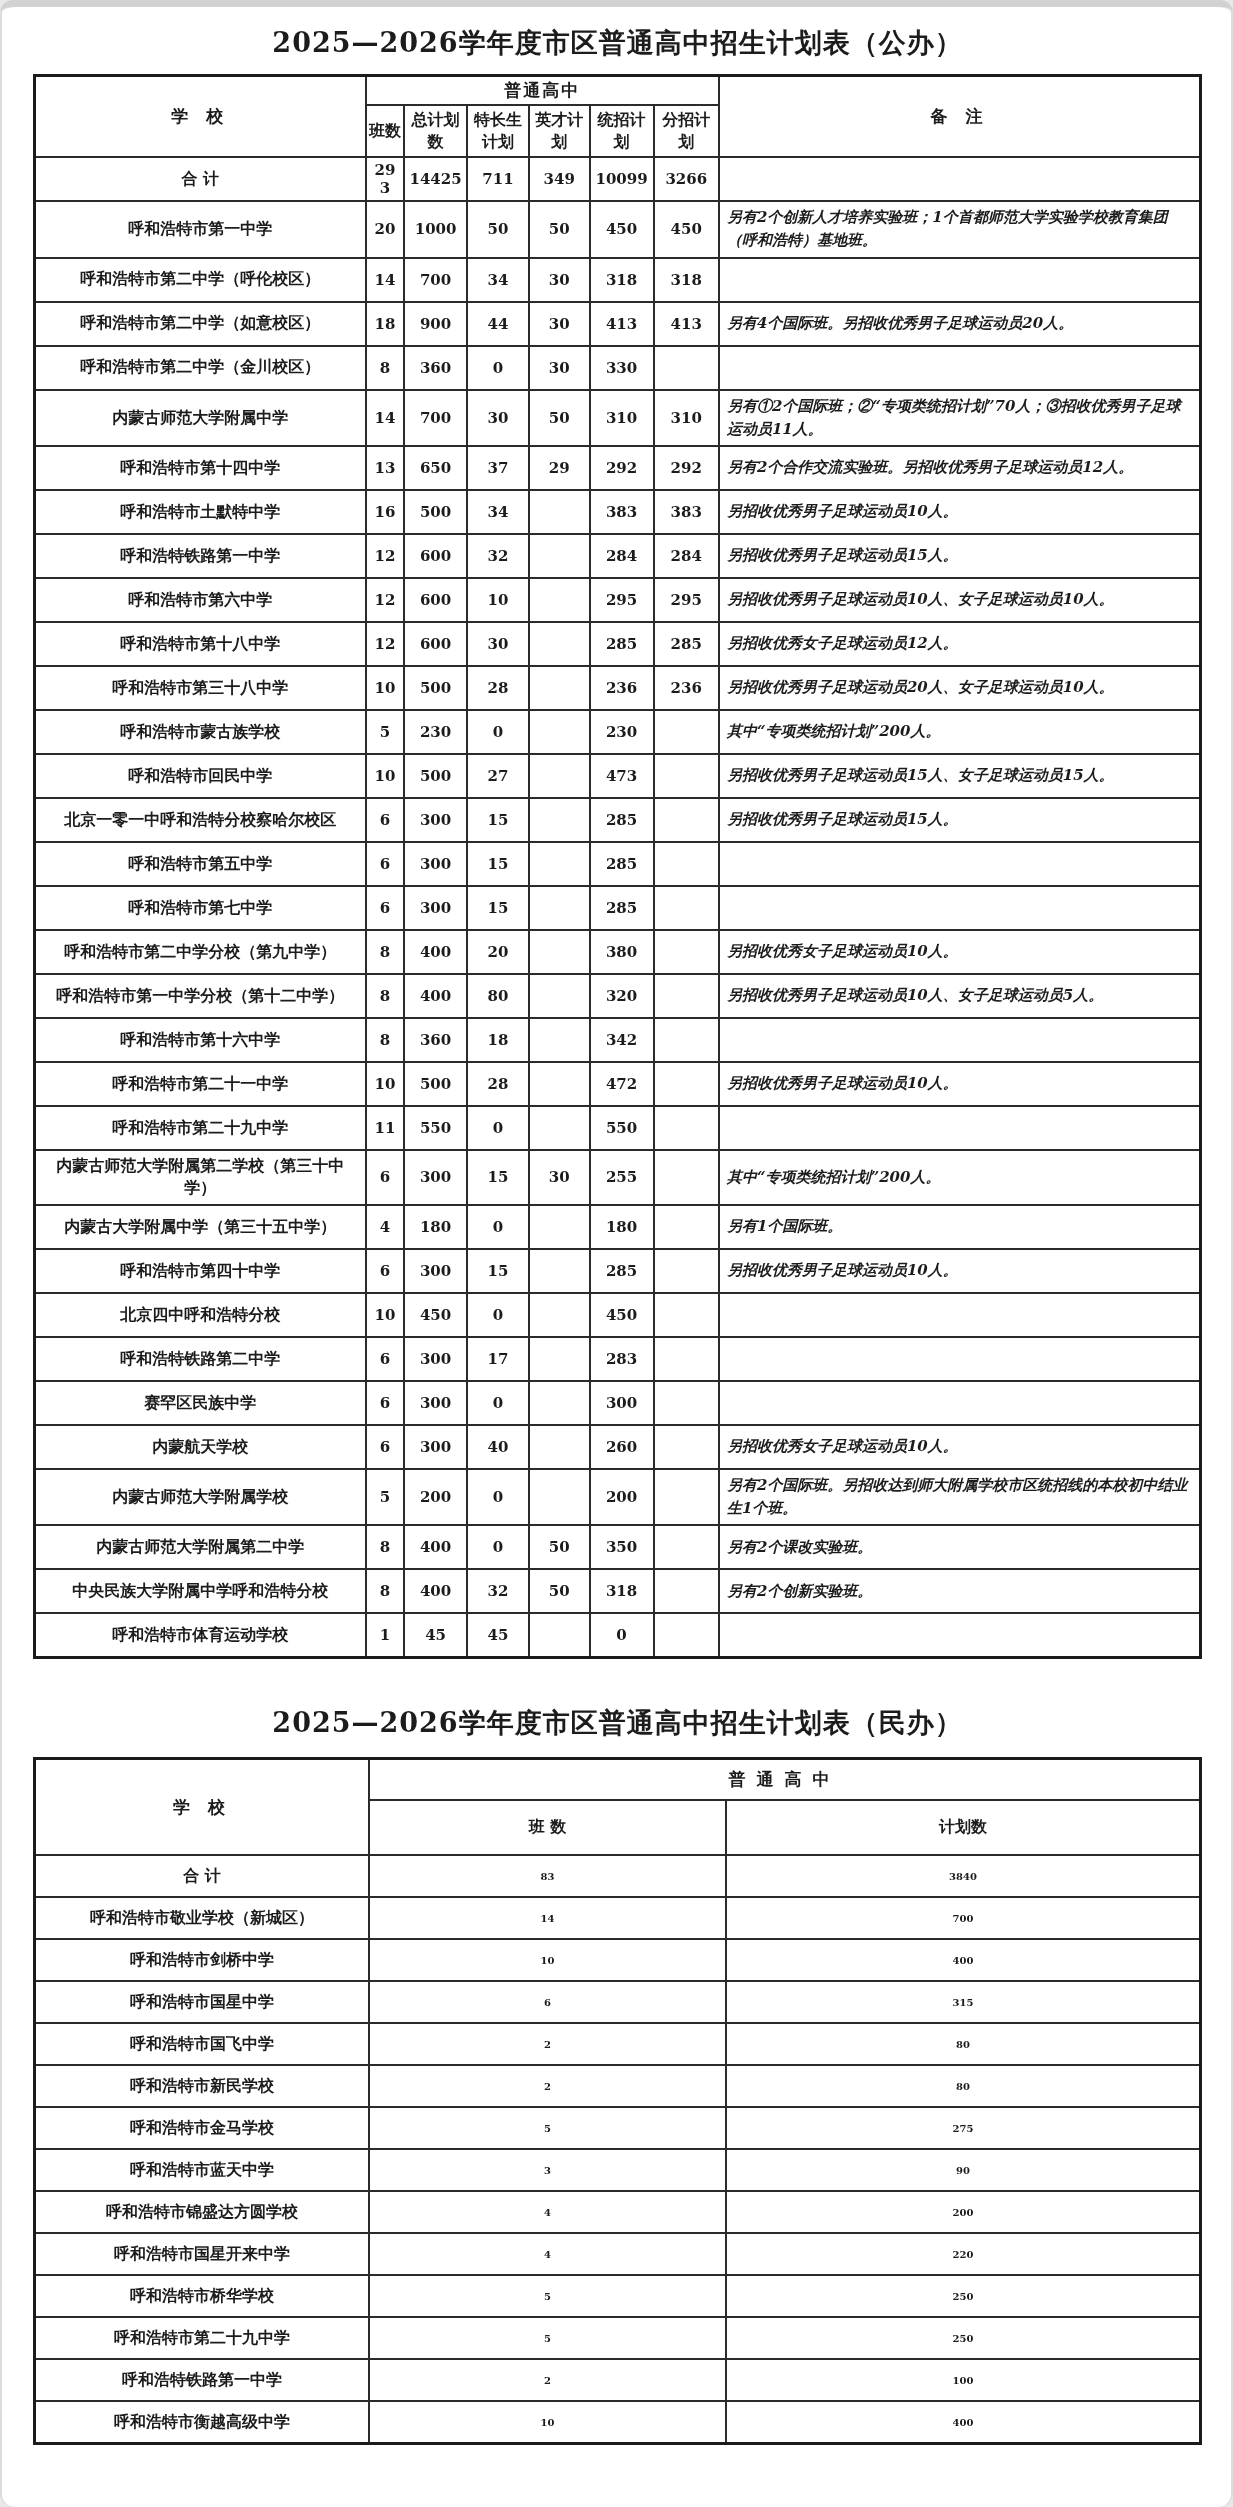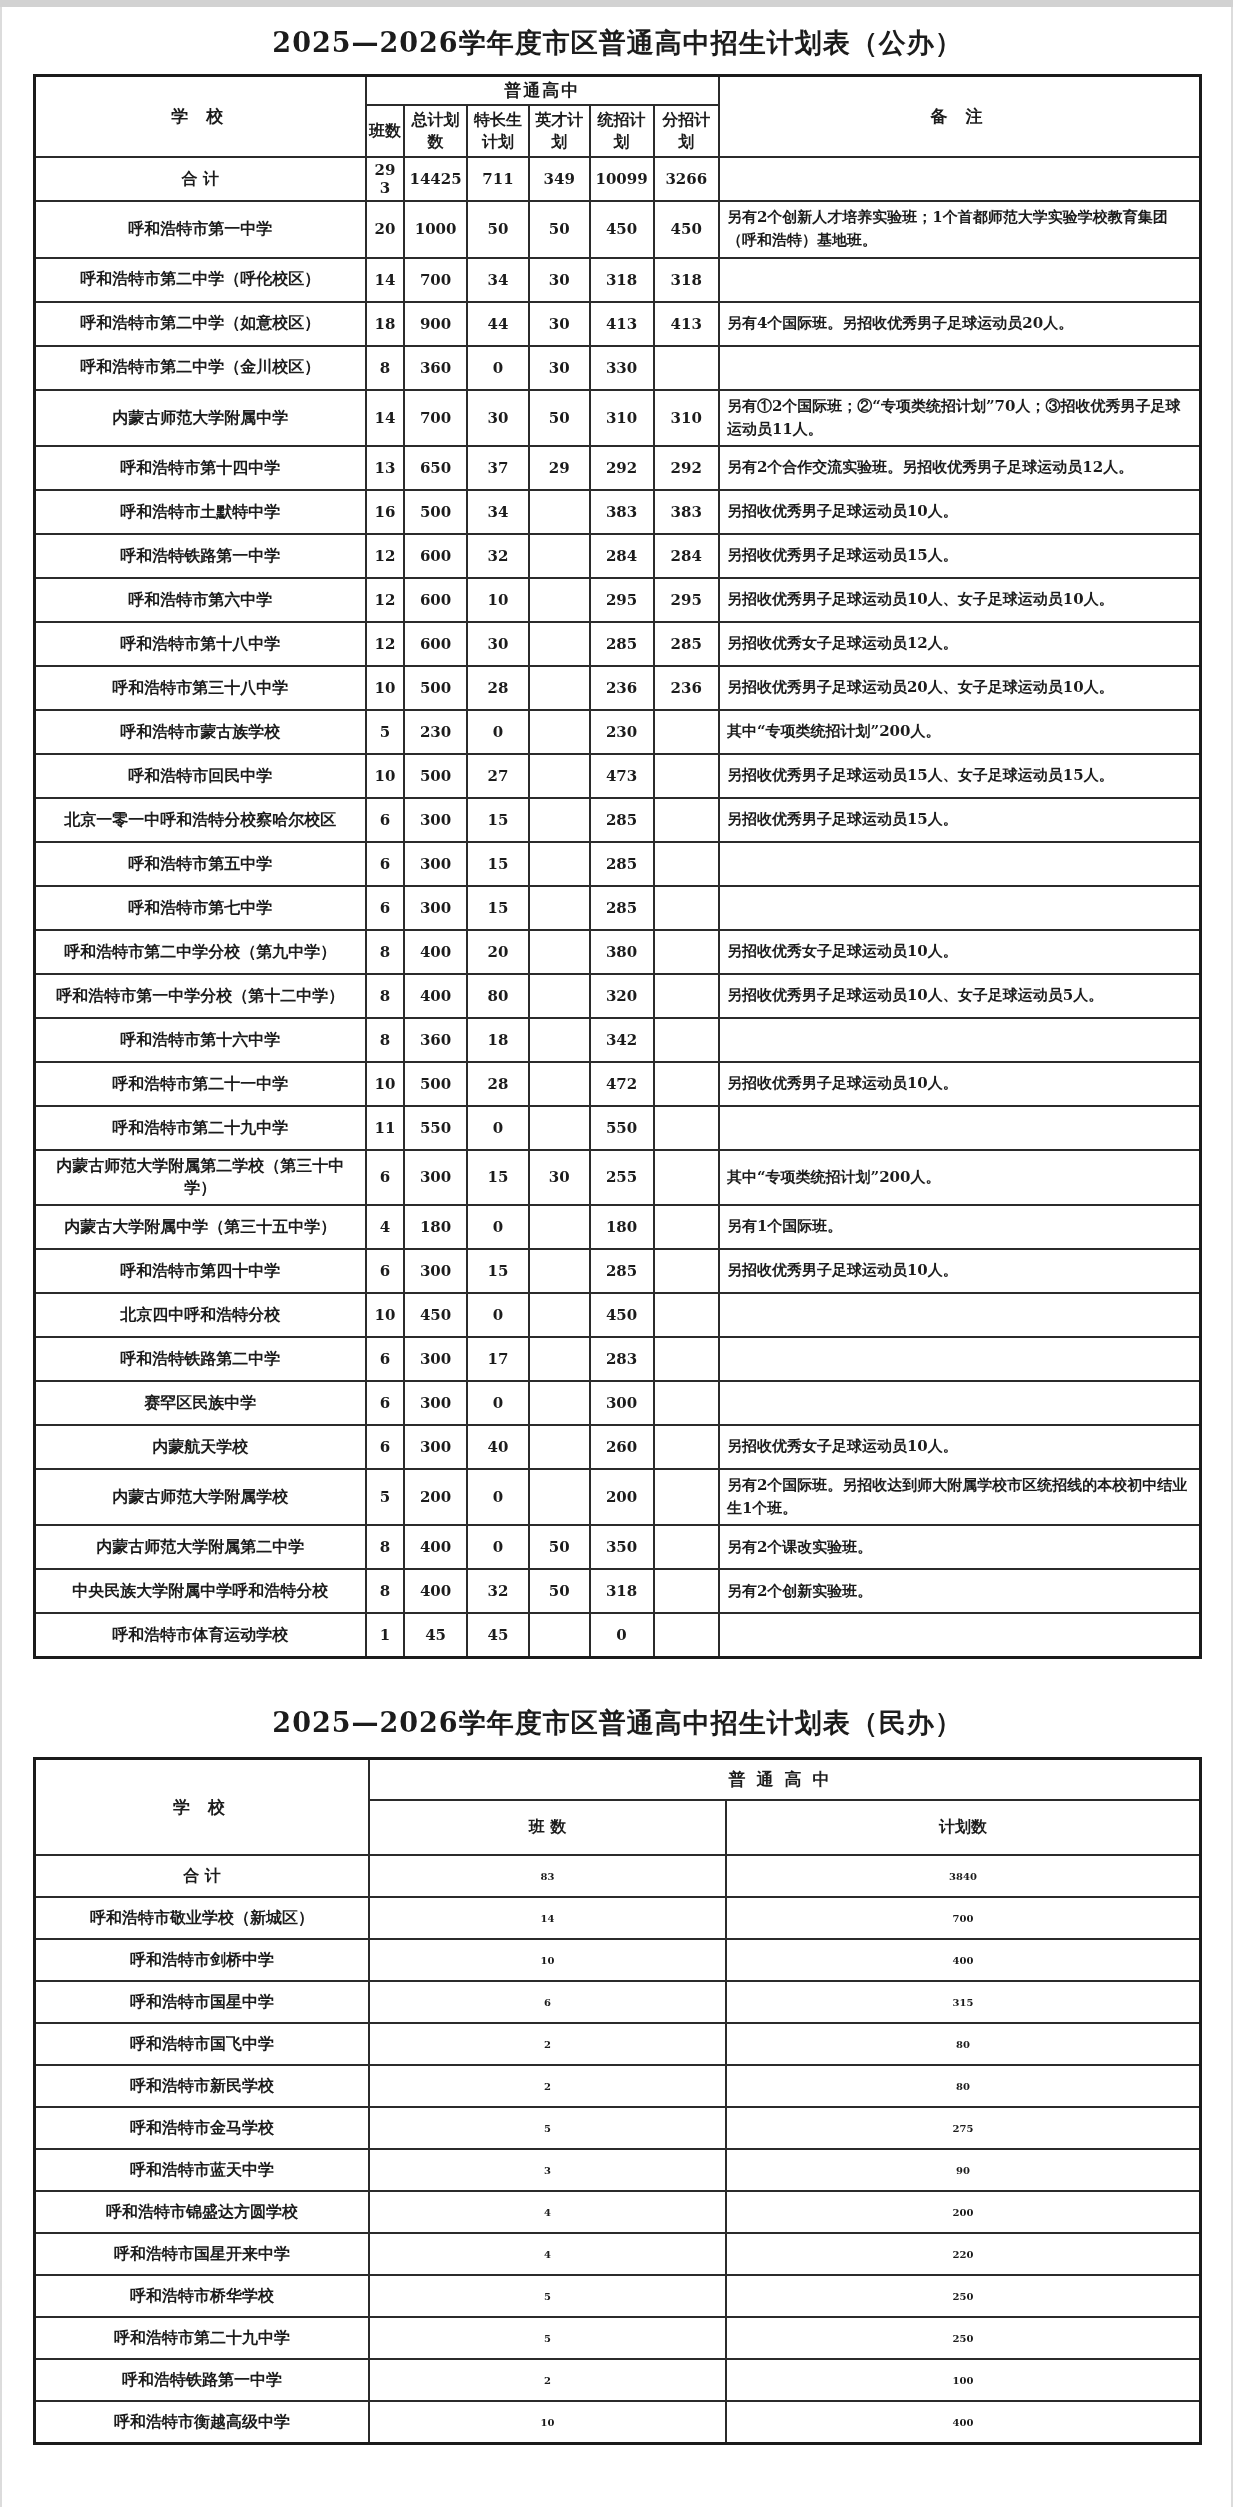--- a/index.html
+++ b/index.html
@@ -12,20 +12,21 @@
     position:relative;
     width:1233px;
     height:2507px;
     margin:0 auto;
     background:#ffffff;
     box-sizing:border-box;
     padding:8px 31px 0 33px;
     overflow:hidden;
     border-top:7px solid #d2d2d2;
     box-shadow:inset 2px 0 0 #dcdcdc, inset -2px 0 0 #dcdcdc;
+    border-radius:13px;
   }
   .doc-title{
     text-align:center;
     font-size:27px;
     font-weight:bold;
     letter-spacing:1px;
     margin:10px 0 13px 0;
   }
   .doc-title.second{
     margin-top:46px;
@@ -58,20 +59,21 @@
   .t1 thead .group-head{height:26px;font-size:17px;letter-spacing:2px;}
   .t1 thead .sub-head th{height:52px;font-size:16px;line-height:1.35;padding:2px 1px;}
   .t1 thead .span-head{font-size:17px;letter-spacing:6px;}
   .t1 tbody td{height:44px;font-size:15px;}
   .t1 tbody td.school{font-size:16px;line-height:1.4;padding:4px 6px;}
   .t1 tbody td.remark{
     text-align:left;
     font-size:15px;
     line-height:1.55;
     padding:4px 8px 4px 7px;
+    font-style:italic;
   }
   
   .t2 .c-school{width:28.7%;}
   .t2 .c-ban2{width:30.6%;}
   .t2 .c-plan2{width:40.7%;}
   .t2 thead .group-head{height:42px;font-size:17px;letter-spacing:11px;}
   .t2 thead .sub-head th{height:55px;font-size:16px;}
   .t2 thead .span-head{font-size:17px;letter-spacing:6px;}
   .t2 tbody td{height:42px;font-size:10px;}
   .t2 tbody td.school{font-size:16px;}

